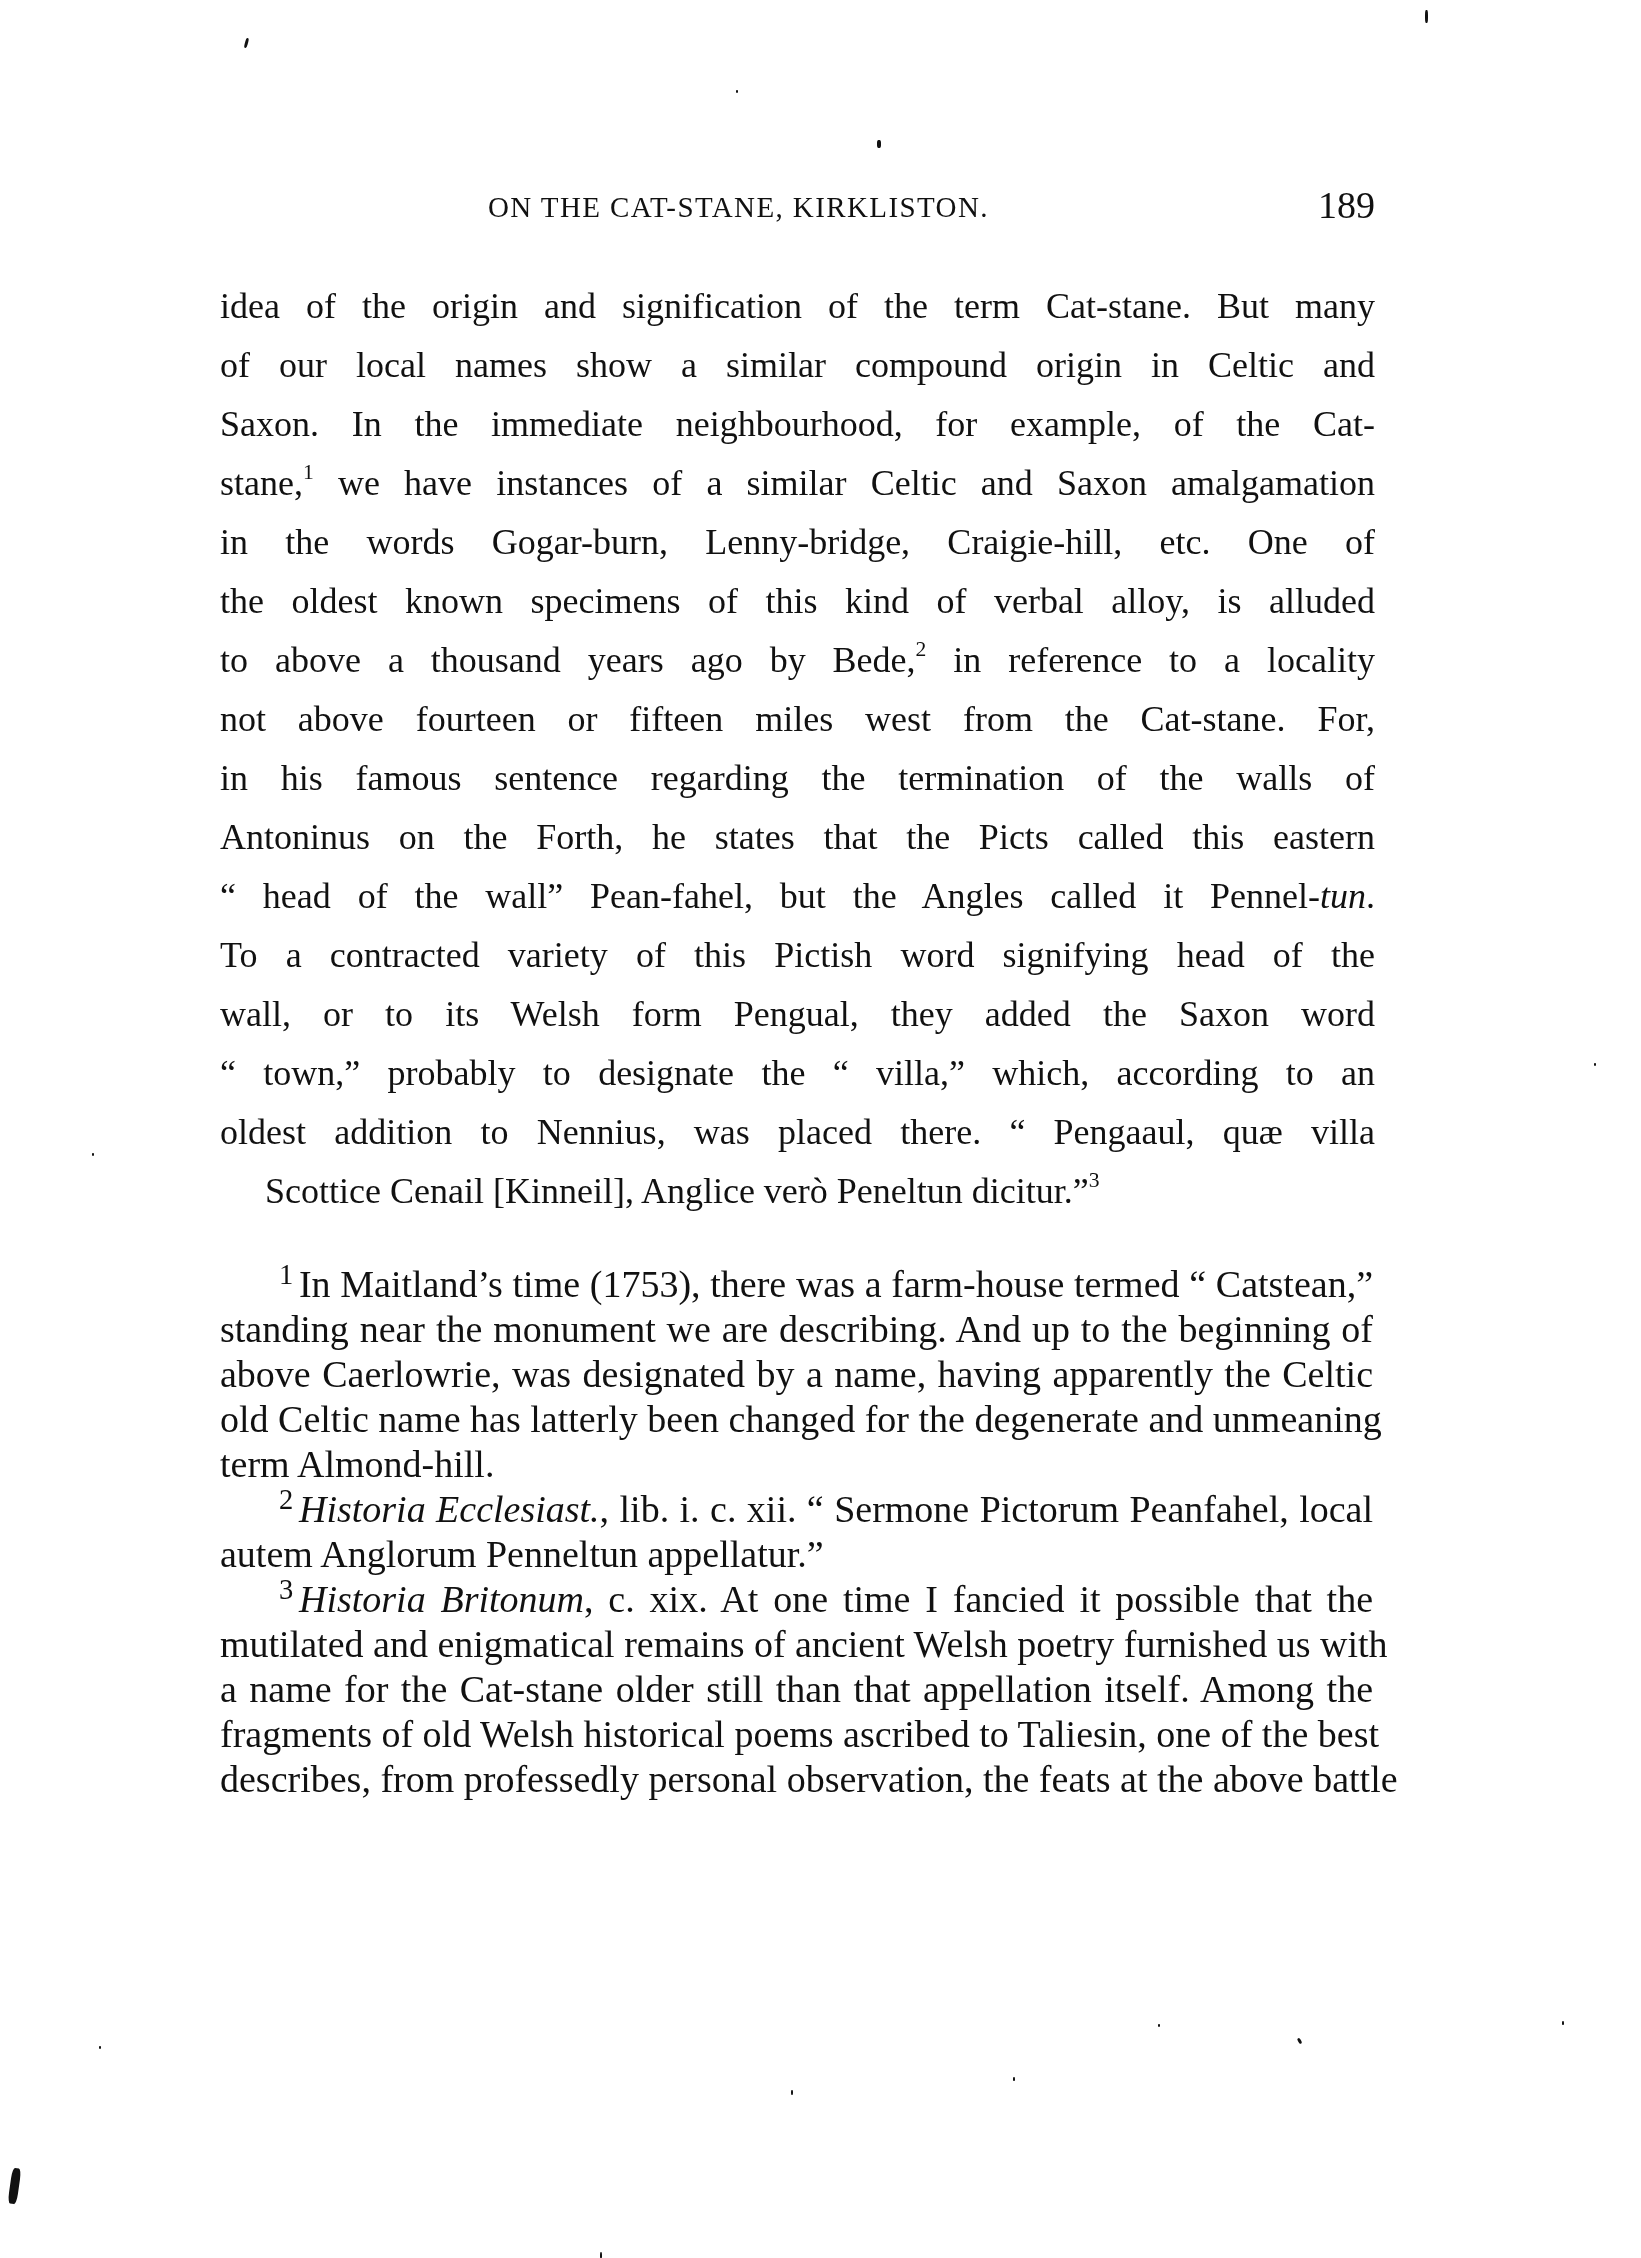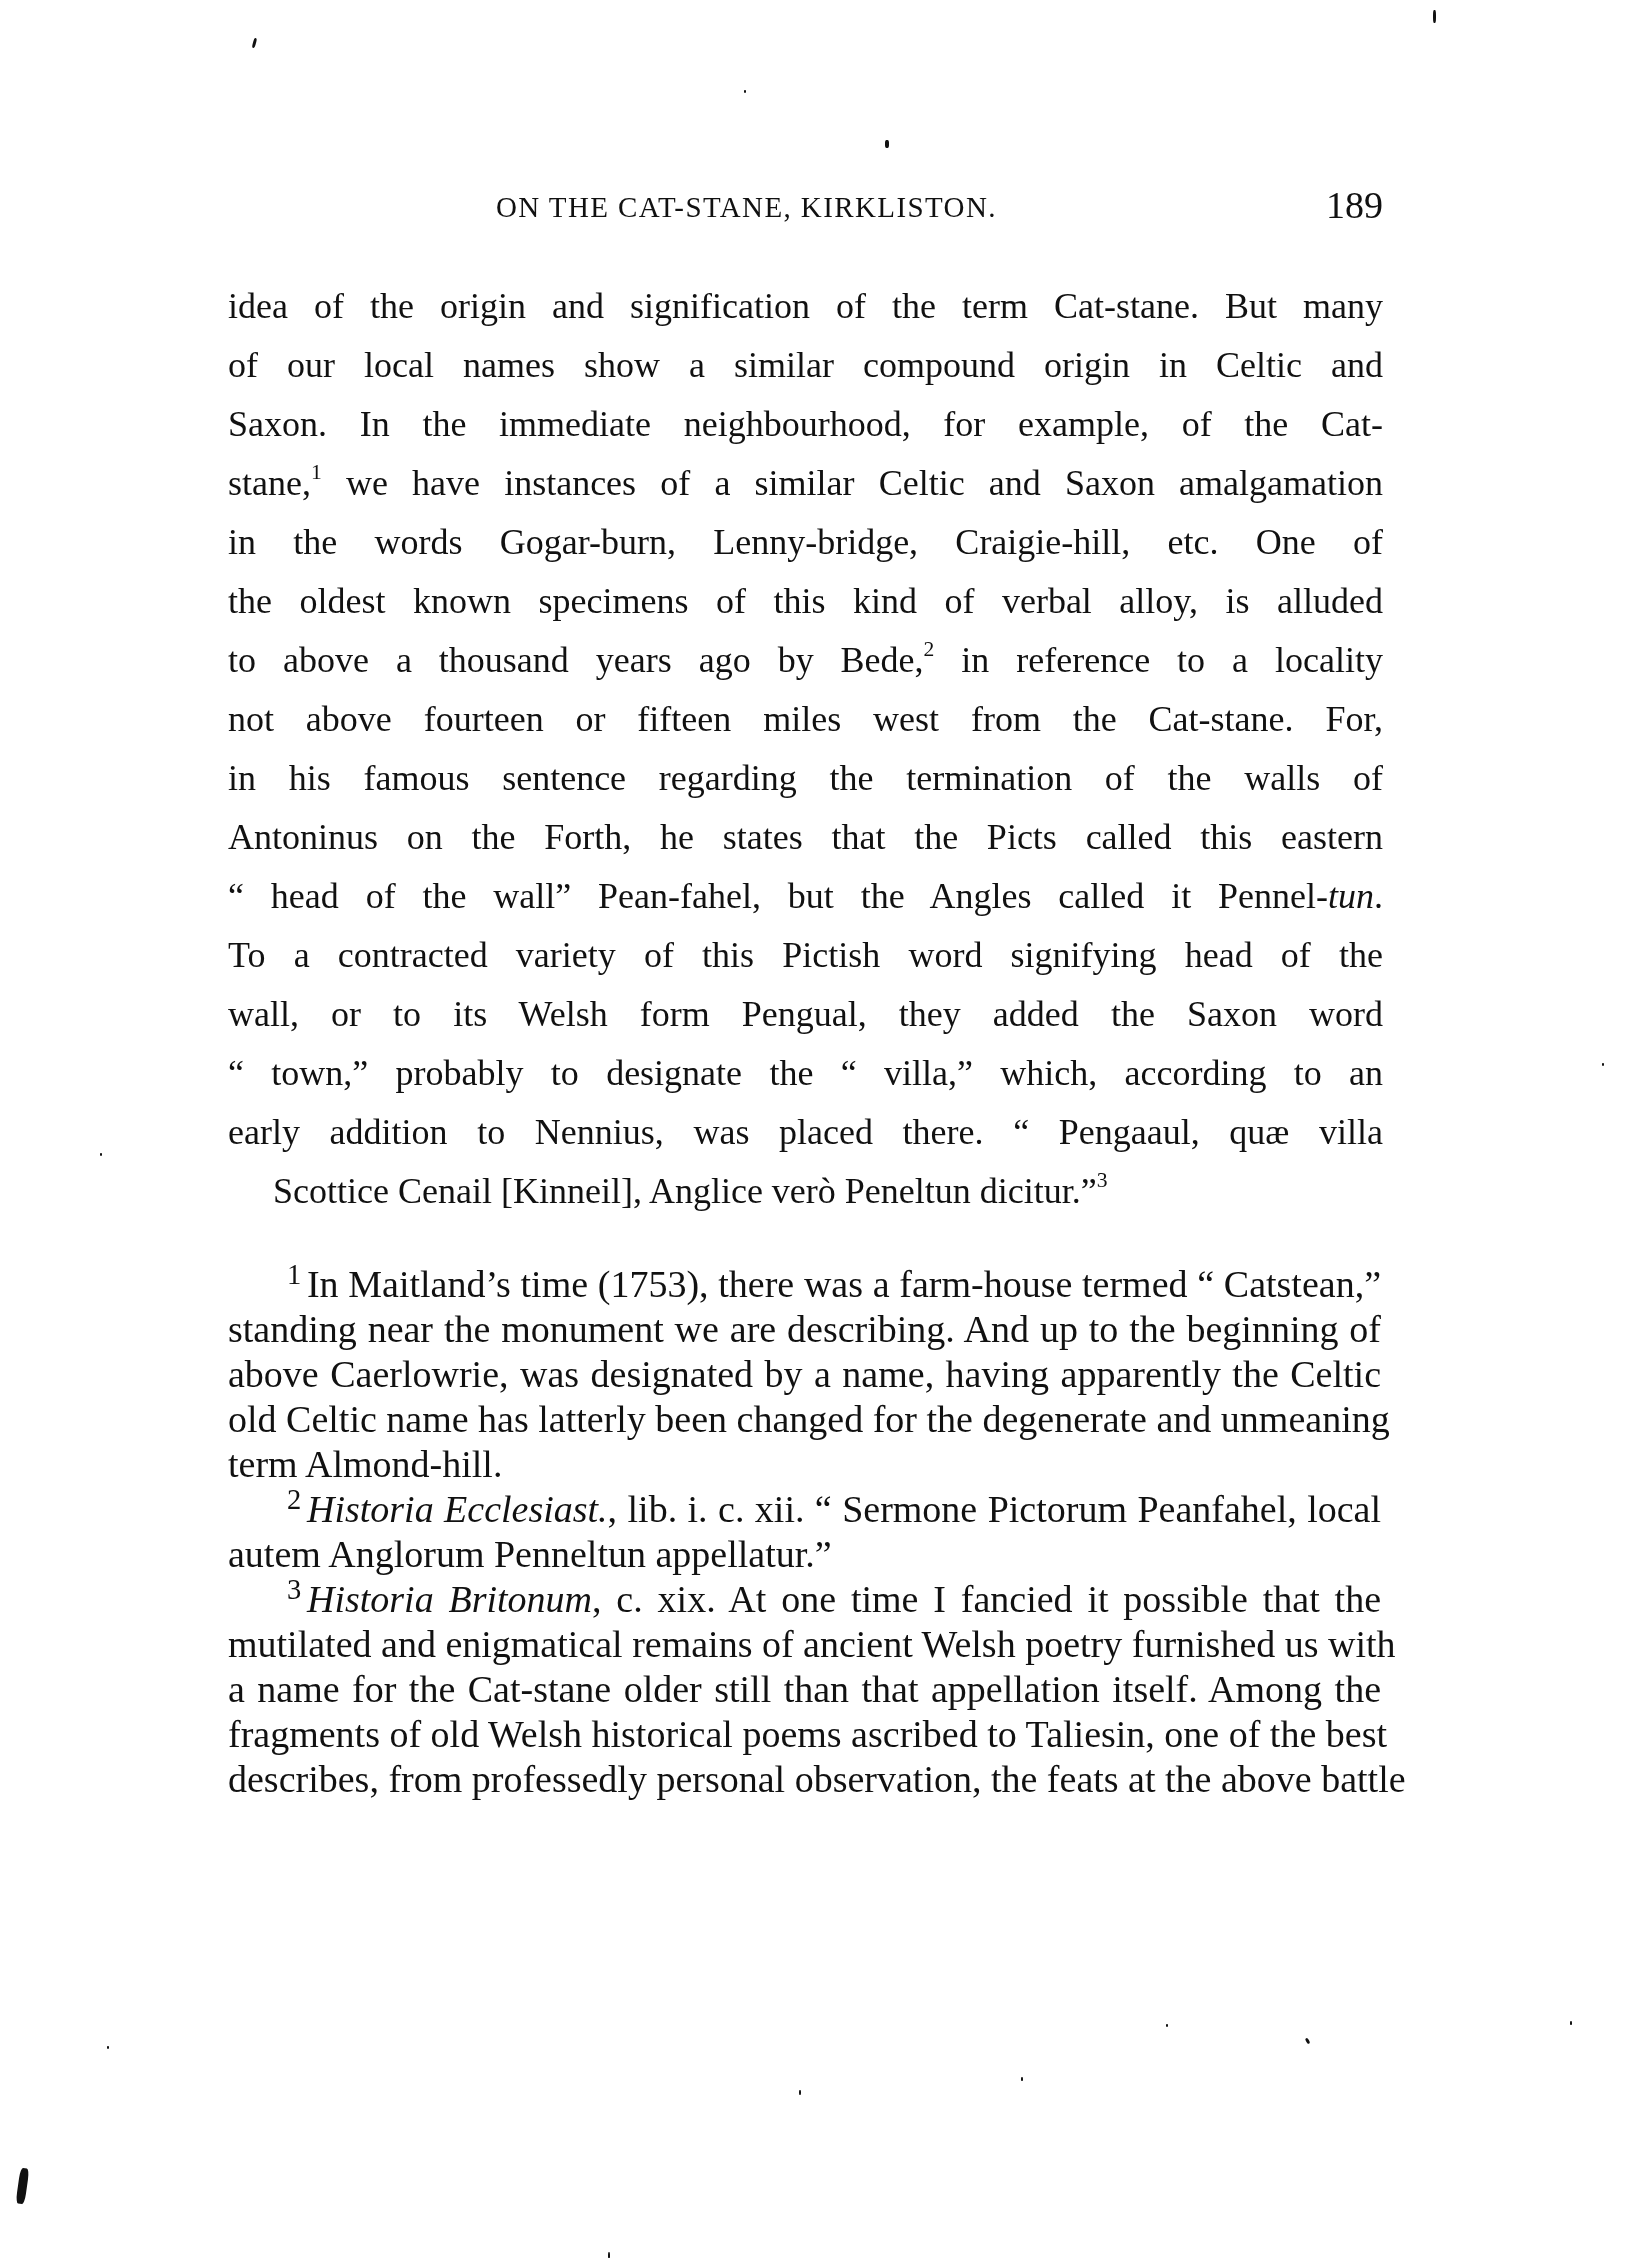--- a/index.html
+++ b/index.html
@@ -10,21 +10,21 @@
     body {
       width: 1641px;
       height: 2259px;
       position: relative;
       overflow: hidden;
       color: #111111;
       font-family: "Liberation Serif", "DejaVu Serif", serif;
     }
     .page {
       position: absolute;
-      left: 8px; top: 0;
+      left: 0; top: 0;
       width: 1339px; height: 2259px;
     }
     .running-head {
       position: absolute;
       top: 187px;
       left: 220px;
       width: 1155px;
       height: 48px;
     }
     .running-title {
@@ -129,21 +129,21 @@
     <span class="body-line">in the words Gogar-burn, Lenny-bridge, Craigie-hill, etc.  One of</span>
     <span class="body-line">the oldest known specimens of this kind of verbal alloy, is alluded</span>
     <span class="body-line"><span>to above a thousand years ago by Bede,</span><sup>2</sup><span> in reference to a locality</span></span>
     <span class="body-line">not above fourteen or fifteen miles west from the Cat-stane.  For,</span>
     <span class="body-line">in his famous sentence regarding the termination of the walls of</span>
     <span class="body-line">Antoninus on the Forth, he states that the Picts called this eastern</span>
     <span class="body-line"><span>“ head of the wall” Pean-fahel, but the Angles called it Pennel-</span><em>tun</em><span>.</span></span>
     <span class="body-line">To a contracted variety of this Pictish word signifying head of the</span>
     <span class="body-line">wall, or to its Welsh form Pengual, they added the Saxon word</span>
     <span class="body-line">“ town,” probably to designate the “ villa,” which, according to an</span>
-    <span class="body-line">early addition to Nennius, was placed there.  “ Pengaaul, quæ villa</span>
+    <span class="body-line">oldest addition to Nennius, was placed there.  “ Pengaaul, quæ villa</span>
     <span class="body-line last"><span>Scottice Cenail [Kinneil], Anglice verò Peneltun dicitur.”</span><sup>3</sup></span>
   </div>
 
   <div class="footnotes">
 
     <span class="fn-line indent"><span class="fn-num">1</span><span>In Maitland’s time (1753), there was a farm-house termed “ Catstean,”</span></span>
     <span class="fn-line">standing near the monument we are describing.  And up to the beginning of</span>
     <span class="fn-line">above Caerlowrie, was designated by a name, having apparently the Celtic</span>
     <span class="fn-line">old Celtic name has latterly been changed for the degenerate and unmeaning</span>
     <span class="fn-line last">term Almond-hill.</span>

